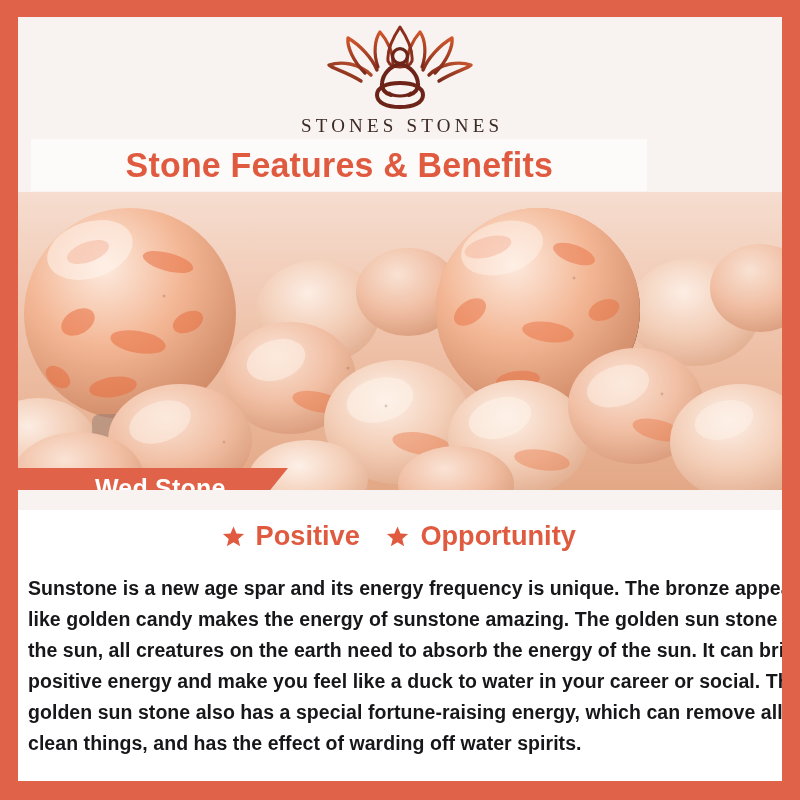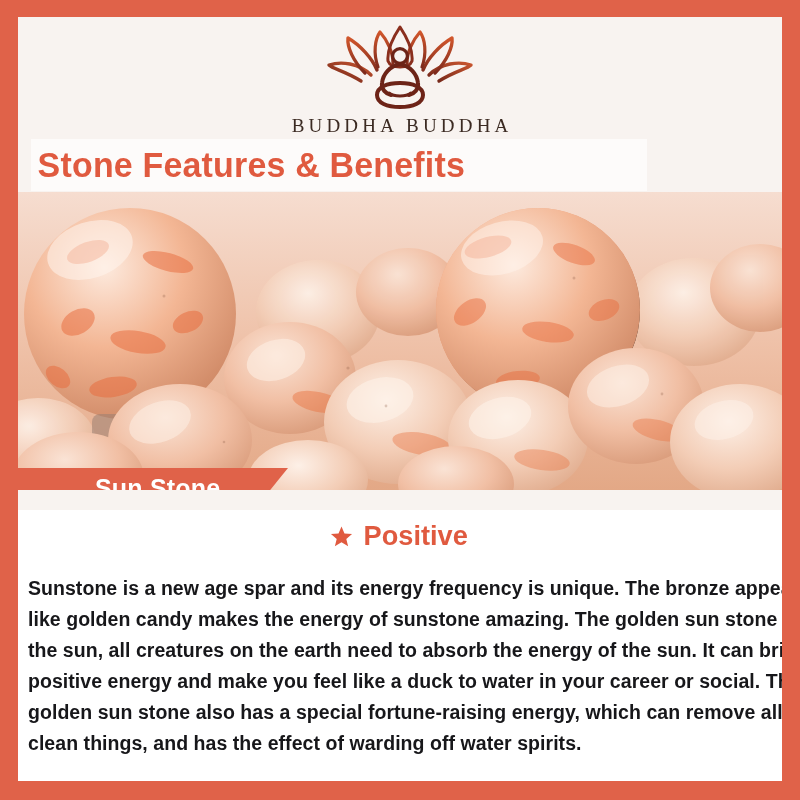--- a/index.html
+++ b/index.html
@@ -71,21 +71,21 @@
   
   .title-band {
     position: absolute;
     left: 13px;
     top: 122px;
     width: 616px;
     height: 52px;
     background: #fdfbfa;
     display: flex;
     align-items: center;
-    justify-content: flex-start;
+    justify-content: center;
   }
 
   .title-text {
     font-family: "Liberation Sans Narrow", "Liberation Sans", sans-serif;
     font-weight: bold;
     font-size: 35px;
     color: #e05a3f;
     letter-spacing: 0.2px;
     white-space: nowrap;
     transform: scaleX(0.97);
@@ -237,21 +237,21 @@
 
             <path d="M75,39 C65,41 58,49 57,58 C56,64 61,69 66,70" stroke="#6d2317" stroke-width="4"></path>
             <path d="M75,39 C85,41 92,49 93,58 C94,64 89,69 84,70" stroke="#6d2317" stroke-width="4"></path>
 
             <path d="M52,70 C52,62 62,58 75,58 C88,58 98,62 98,70 C98,78 88,82 75,82 C62,82 52,78 52,70Z" stroke="#6d2317" stroke-width="4"></path>
 
             <path d="M64,68 C69,72 81,72 86,68" stroke="#6d2317" stroke-width="3"></path>
           </g>
         </svg>
 
-        <span class="brand-name">BUDDHA BUDDHA</span>
+        <span class="brand-name">STONES STONES</span>
       </div>
     </div>
 
     <div class="title-band">
       <div class="title-text">Stone Features &amp; Benefits</div>
     </div>
 
     <div class="photo">
       <svg viewBox="0 0 764 298" preserveAspectRatio="xMidYMid slice" aria-hidden="true">
         <defs>
@@ -352,37 +352,43 @@
           <circle cx="330" cy="176" r="1.6"></circle>
           <circle cx="368" cy="214" r="1.4"></circle>
           <circle cx="556" cy="86" r="1.5"></circle>
           <circle cx="146" cy="104" r="1.5"></circle>
           <circle cx="206" cy="250" r="1.3"></circle>
           <circle cx="644" cy="202" r="1.4"></circle>
         </g>
       </svg>
 
       <div class="ribbon">
-        <span class="ribbon-text">Sun Stone</span>
+        <span class="ribbon-text">Wed Stone</span>
       </div>
     </div>
 
     <div class="body-area">
       <div class="body-top-tint"></div>
 
       <div class="benefits">
 
         <div class="benefit">
           <svg class="star-icon" viewBox="0 0 24 24" aria-hidden="true">
             <polygon points="12,1.5 15.1,8.8 23,9.4 17,14.5 18.9,22.2 12,18 5.1,22.2 7,14.5 1,9.4 8.9,8.8" fill="currentColor"></polygon>
           </svg>
           <span class="benefit-label">Positive</span>
         </div>
 
 
+        <div class="benefit">
+          <svg class="star-icon" viewBox="0 0 24 24" aria-hidden="true">
+            <polygon points="12,1.5 15.1,8.8 23,9.4 17,14.5 18.9,22.2 12,18 5.1,22.2 7,14.5 1,9.4 8.9,8.8" fill="currentColor"></polygon>
+          </svg>
+          <span class="benefit-label">Opportunity</span>
+        </div>
 
       </div>
 
       <div class="paragraph">
         <span>Sunstone is a new age spar and its energy frequency is unique. The bronze appearance</span>
         <span>like golden candy makes the energy of sunstone amazing. The golden sun stone is like</span>
         <span>the sun, all creatures on the earth need to absorb the energy of the sun. It can bring you</span>
         <span>positive energy and make you feel like a duck to water in your career or social. The</span>
         <span>golden sun stone also has a special fortune-raising energy, which can remove all un-</span>
         <span>clean things, and has the effect of warding off water spirits.</span>

